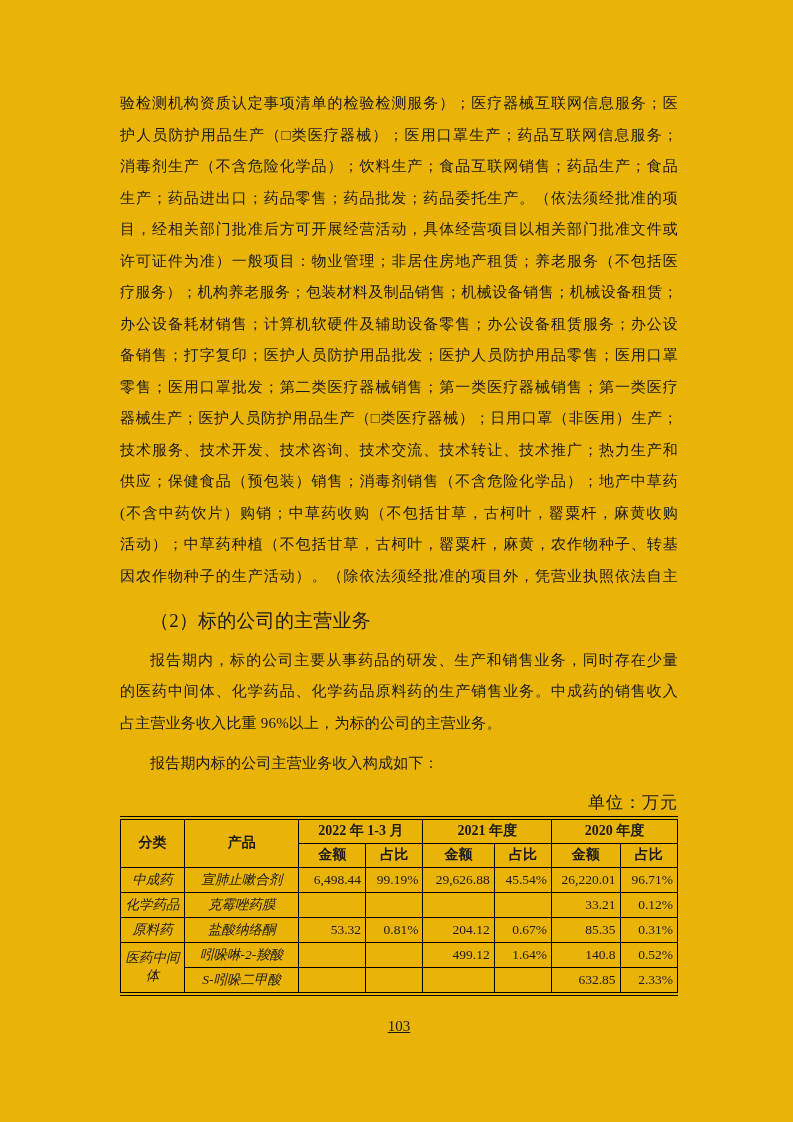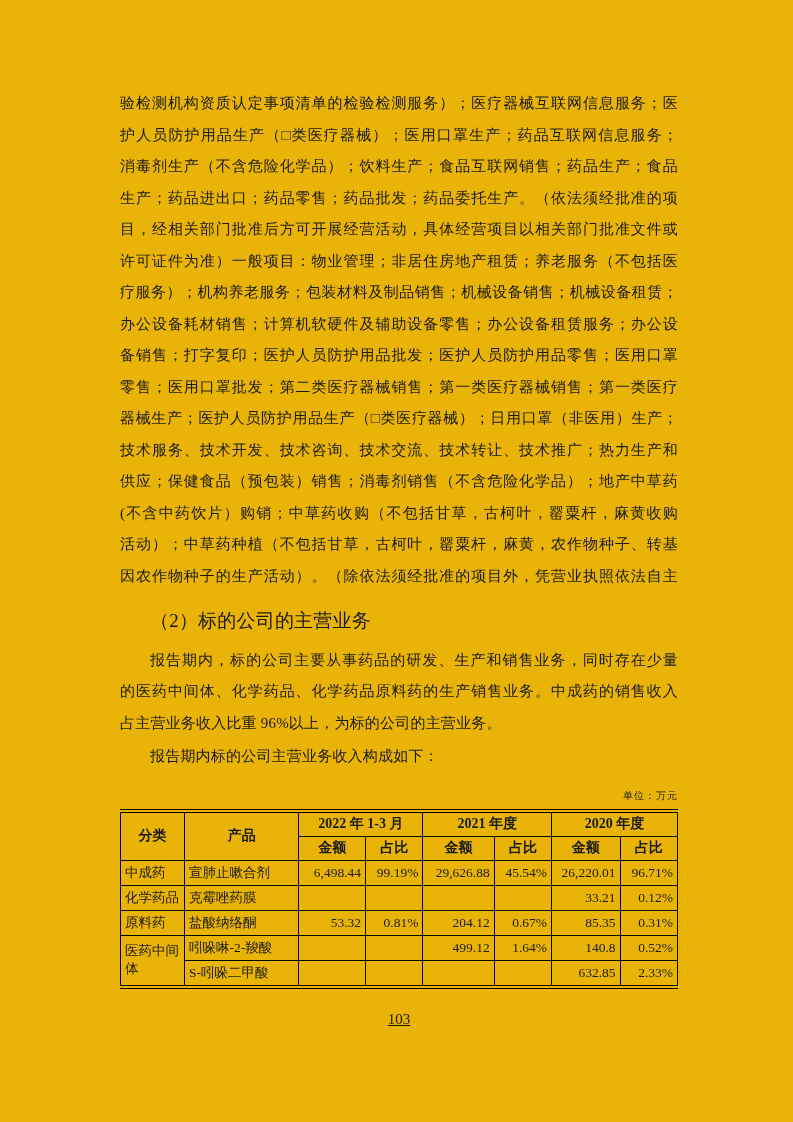--- a/index.html
+++ b/index.html
@@ -14,36 +14,36 @@
     text-align:justify;text-align-last:justify;
     white-space:nowrap;letter-spacing:0.2px;
   }
   .line.short{text-align:left;text-align-last:auto;}
   .heading{
     font-size:19px;line-height:31.5px;height:31.5px;
     padding-left:30px;margin-top:13px;letter-spacing:0.2px;
   }
   .para{margin-top:8px;}
   .indent{text-indent:30px;}
-  .para2{margin-top:2px;}
+  .para2{margin-top:9px;}
   .unit-line{
-    margin-top:10px;font-size:10px;line-height:26px;height:26px;
+    margin-top:10px;font-size:17px;line-height:26px;height:26px;
     text-align:right;letter-spacing:1px;
   }
   table.rev{
     width:100%;border-collapse:collapse;table-layout:fixed;
     border-top:4px double #000;border-bottom:4px double #000;
   }
   table.rev th,table.rev td{
     border:1px solid #000;font-size:13.5px;padding:0 4px;
     overflow:hidden;
   }
   table.rev th{font-weight:bold;text-align:center;height:23px;font-size:14px;}
   table.rev td{height:24px;}
-  td.cat,td.prod{text-align:left;}
+  td.cat,td.prod{text-align:center;font-style:italic;}
   td.num{text-align:right;padding-right:6px;font-size:13.5px;}
   .pagenum{
     margin-top:22px;text-align:center;font-size:15px;line-height:16px;text-decoration:underline;
   }
 </style>
 </head>
 <body>
 
 <div class="page">
   <div class="content">

